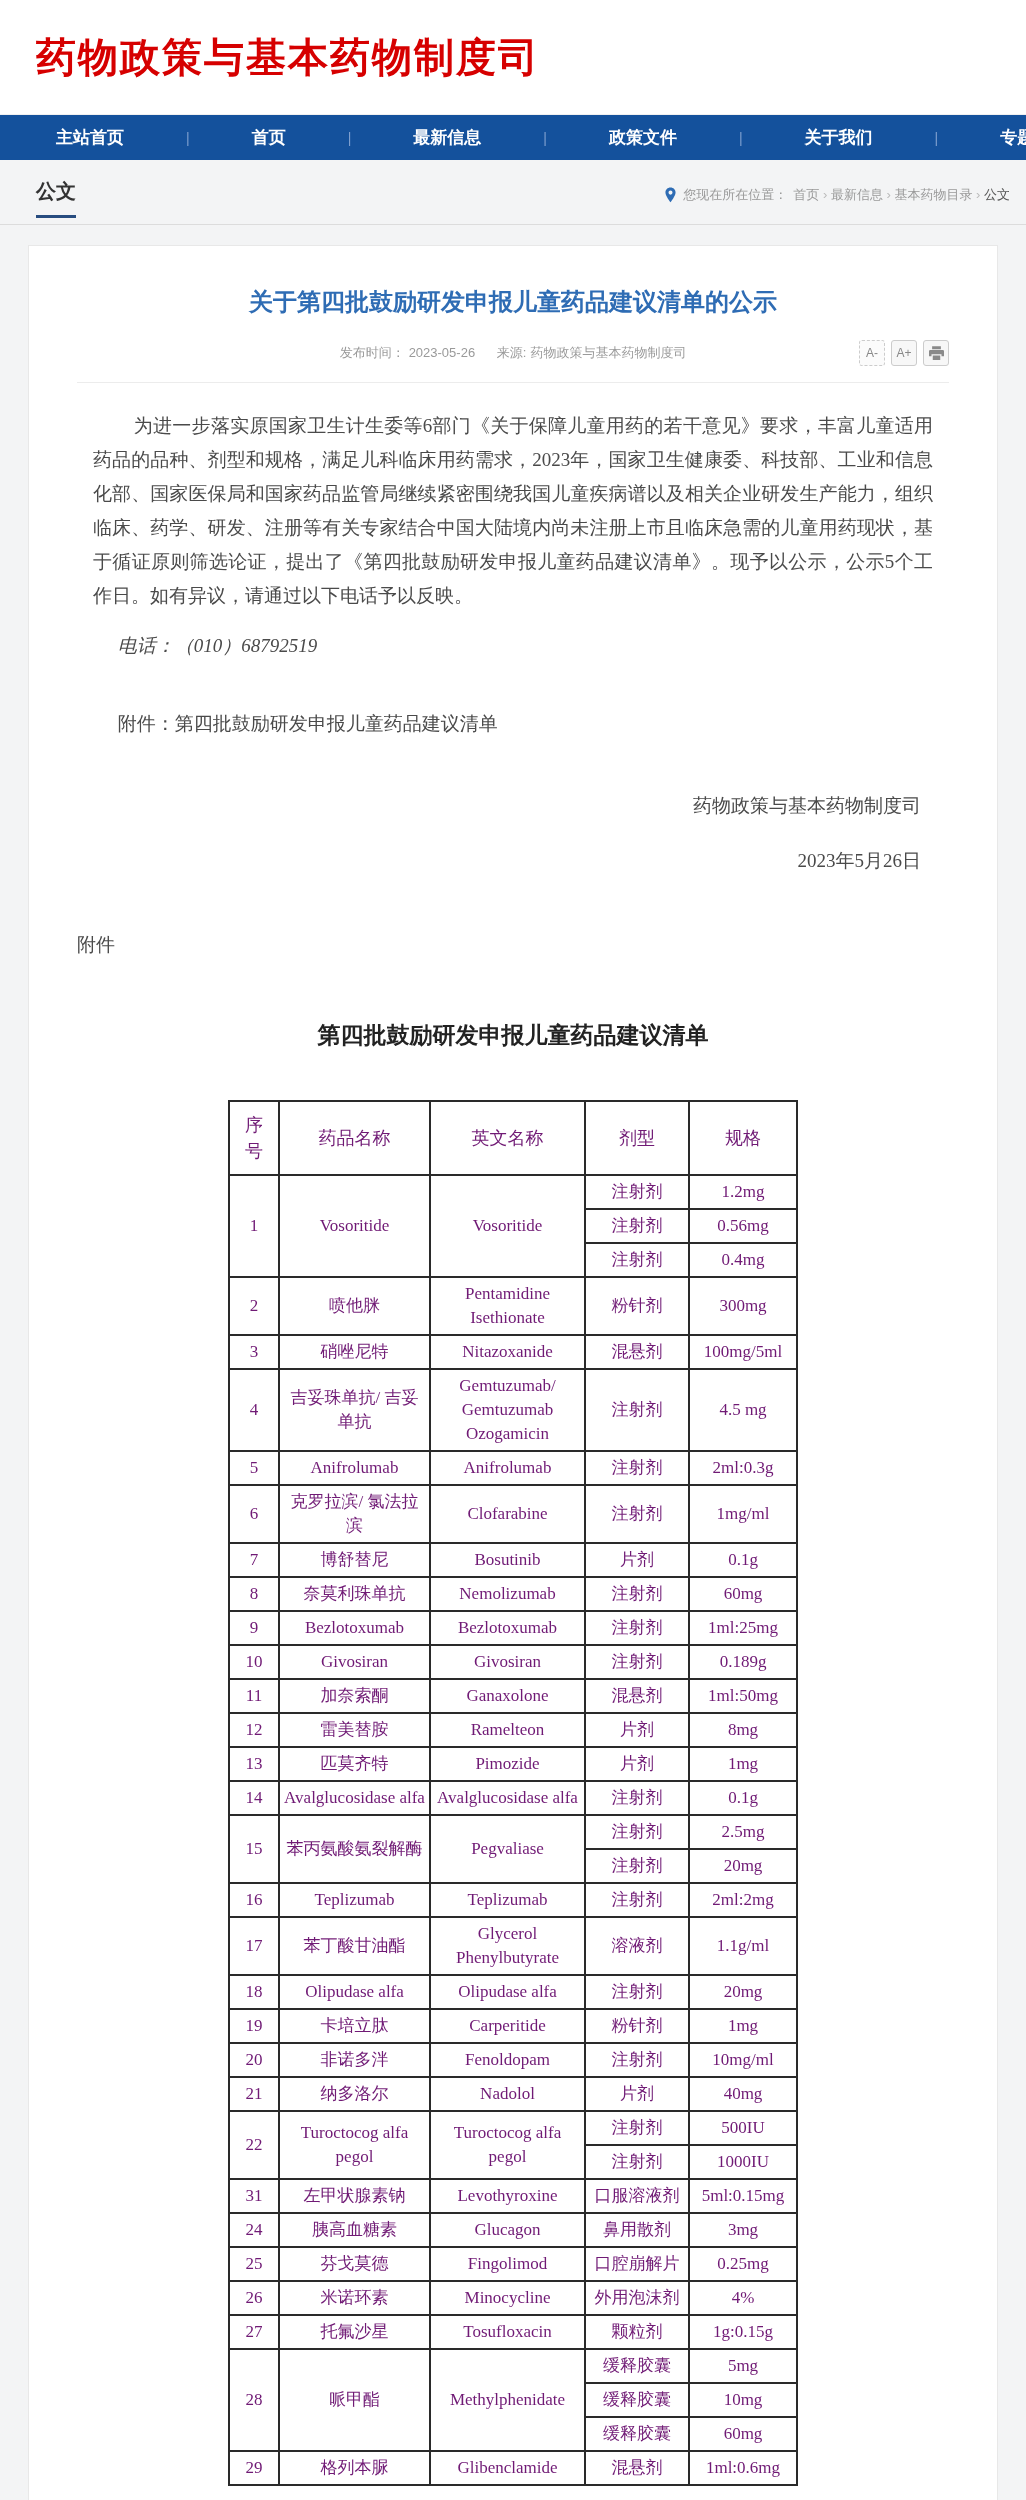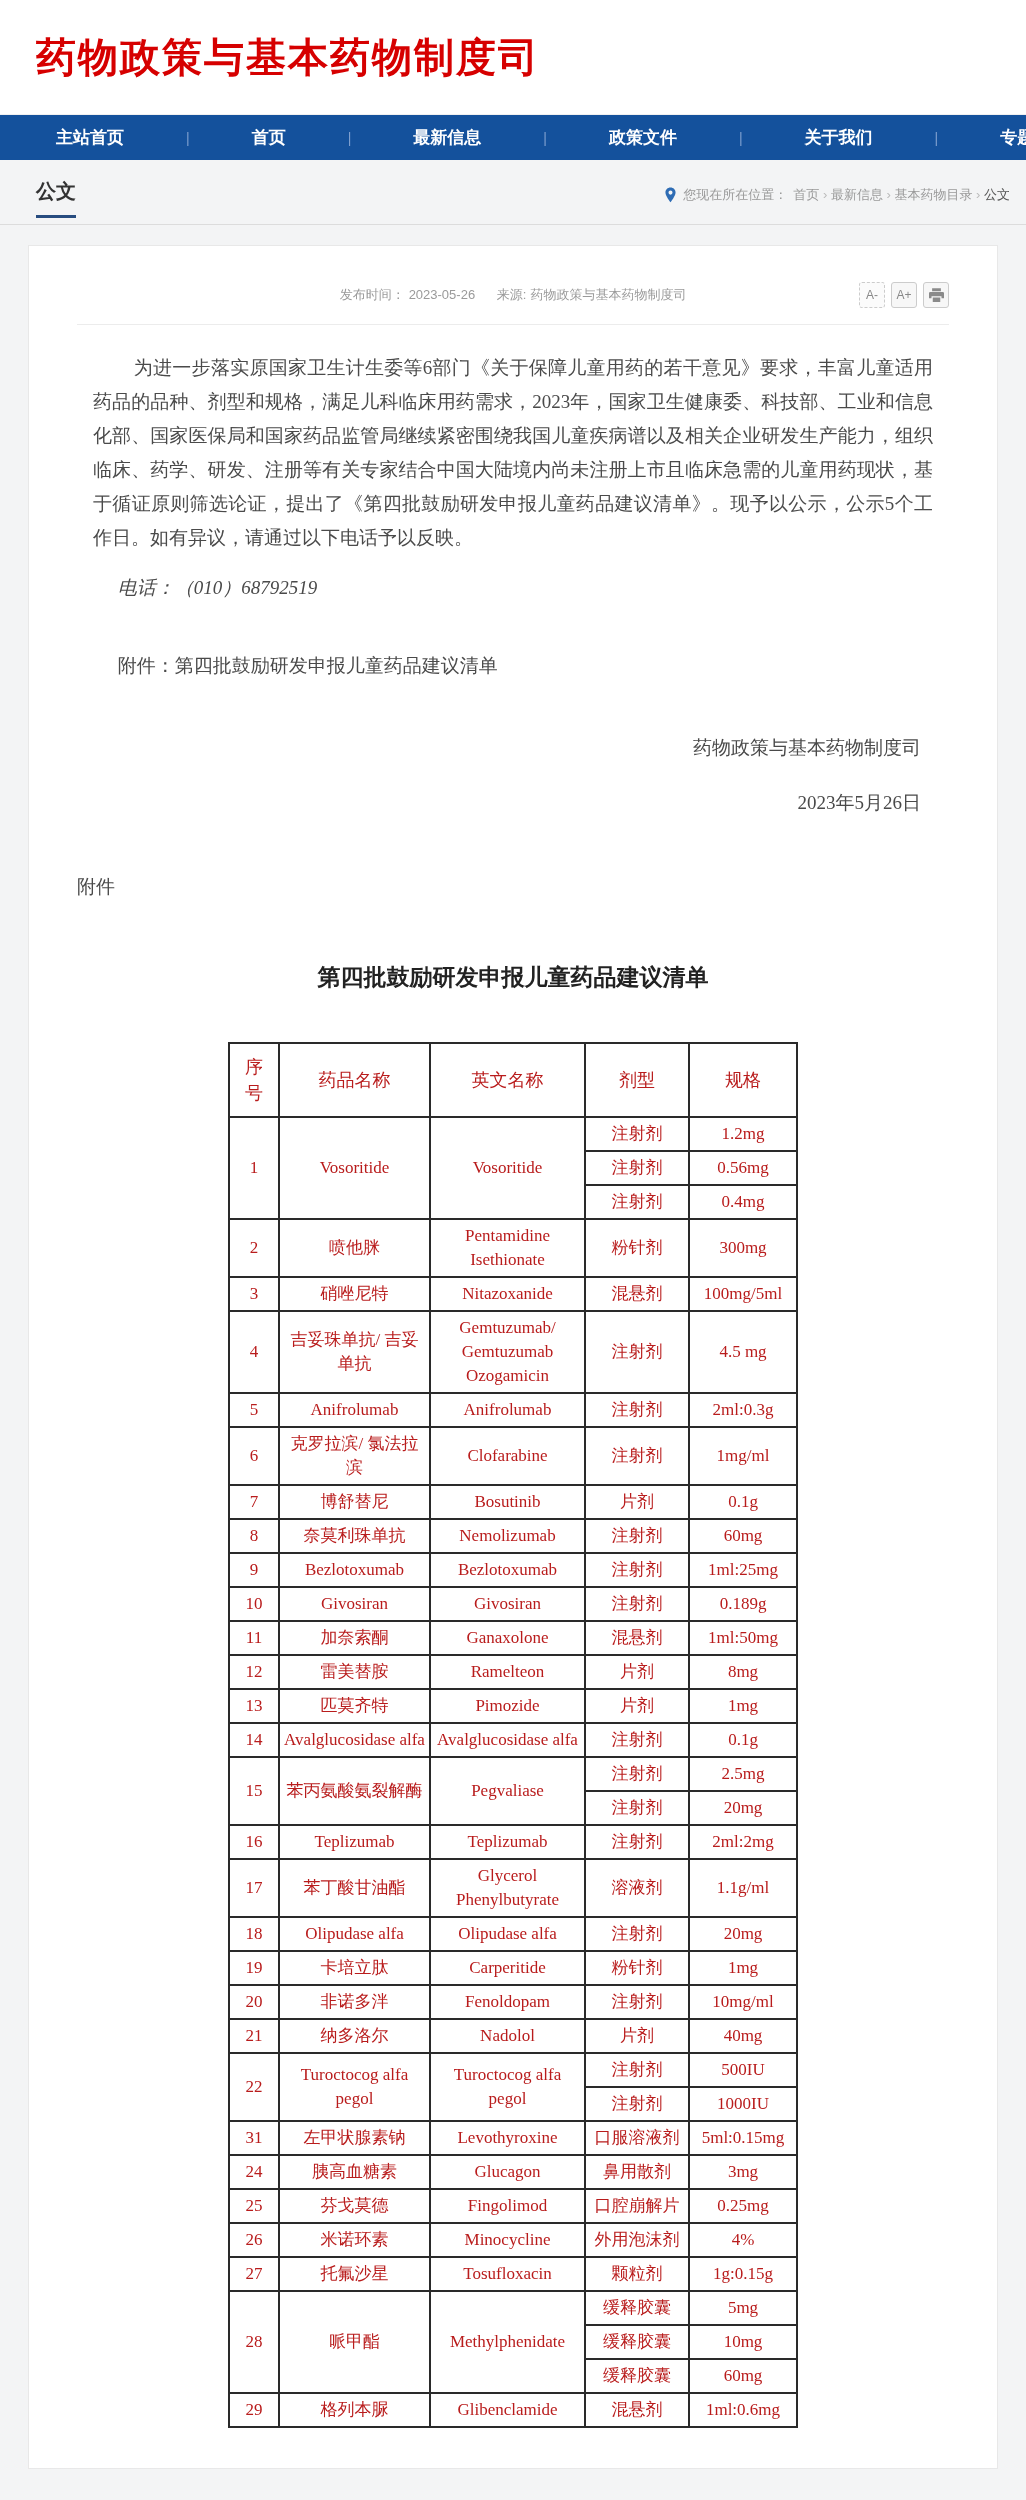--- a/index.html
+++ b/index.html
@@ -41,21 +41,21 @@
   .doc { font-family:"Liberation Serif","DejaVu Serif", serif; color:#4a4a4a; font-size:19px; line-height:34px; }
   .para { text-indent:2.15em; text-align:justify; margin:16px; }
   .phone-line { text-indent:2.15em; margin:12px 0 0;font-style:italic; }
   .attach-line { text-indent:2.15em; margin:44px 0 0; }
   .signature { text-align:right; margin-top:48px; padding-right:28px; }
   .sig-date { margin-top:21px; }
   .attach-label { margin-top:50px; }
   .doc-title { text-align:center; font-weight:bold; font-size:23px; color:#222222; margin:56px 0 0; font-family:"Liberation Sans", sans-serif; }
   
   .drug-table { border-collapse:collapse; margin:48px auto 0; table-layout:fixed;
-                font-family:"Liberation Serif","DejaVu Serif", serif; font-size:17px; color:#b91c1c; }
+                font-family:"Liberation Serif","DejaVu Serif", serif; font-size:17px; color:#701a75; }
   .drug-table th, .drug-table td { border:2px solid #2a2a2a; text-align:center; vertical-align:middle;
                 padding:4px 4px; line-height:24px; font-weight:normal; word-wrap:break-word; }
   .drug-table th { font-size:18px; padding:10px 12px; line-height:26px; }
   .col-seq { width:50px; } .col-name { width:151px; } .col-en { width:155px; } .col-form { width:104px; } .col-spec { width:108px; }
 </style>
 </head>
 <body>
 
 <div class="site-header">
   <div class="site-title">药物政策与基本药物制度司</div>
@@ -80,20 +80,21 @@
   <div class="crumb-right">
     <svg class="pin-icon" viewBox="0 0 24 30">
       <path d="M12 1C6.5 1 2.5 5.2 2.5 10.3c0 6.6 9.5 18.2 9.5 18.2s9.5-11.6 9.5-18.2C21.5 5.2 17.5 1 12 1zm0 13.3a3.8 3.8 0 1 1 0-7.6 3.8 3.8 0 0 1 0 7.6z" fill="#2e6cb4"></path>
     </svg>
     <span class="crumb-label">您现在所在位置：</span>
     <span id="crumb-links"><span class="crumb-link">首页</span><span class="crumb-sep"> › </span><span class="crumb-link">最新信息</span><span class="crumb-sep"> › </span><span class="crumb-link">基本药物目录</span><span class="crumb-sep"> › </span><span class="crumb-link current">公文</span></span>
   </div>
 </div>
 
 <div class="card">
+  <div class="article-title">关于第四批鼓励研发申报儿童药品建议清单的公示</div>
 
   <div class="meta-row">
     <b>发布时间：</b><span class="meta-val">2023-05-26</span>
     <b>来源:</b><span>药物政策与基本药物制度司</span>
     <span class="tools">
       <span class="tool-btn dashed">A-</span>
       <span class="tool-btn">A+</span>
       <span class="tool-btn">
         <svg width="15" height="14" viewBox="0 0 24 22">
           <path d="M5 0h14v5H5z M2 6h20a2 2 0 0 1 2 2v8h-4v-3H4v3H0V8a2 2 0 0 1 2-2z M6 15h12v7H6z" fill="#8a8a8a"></path>

